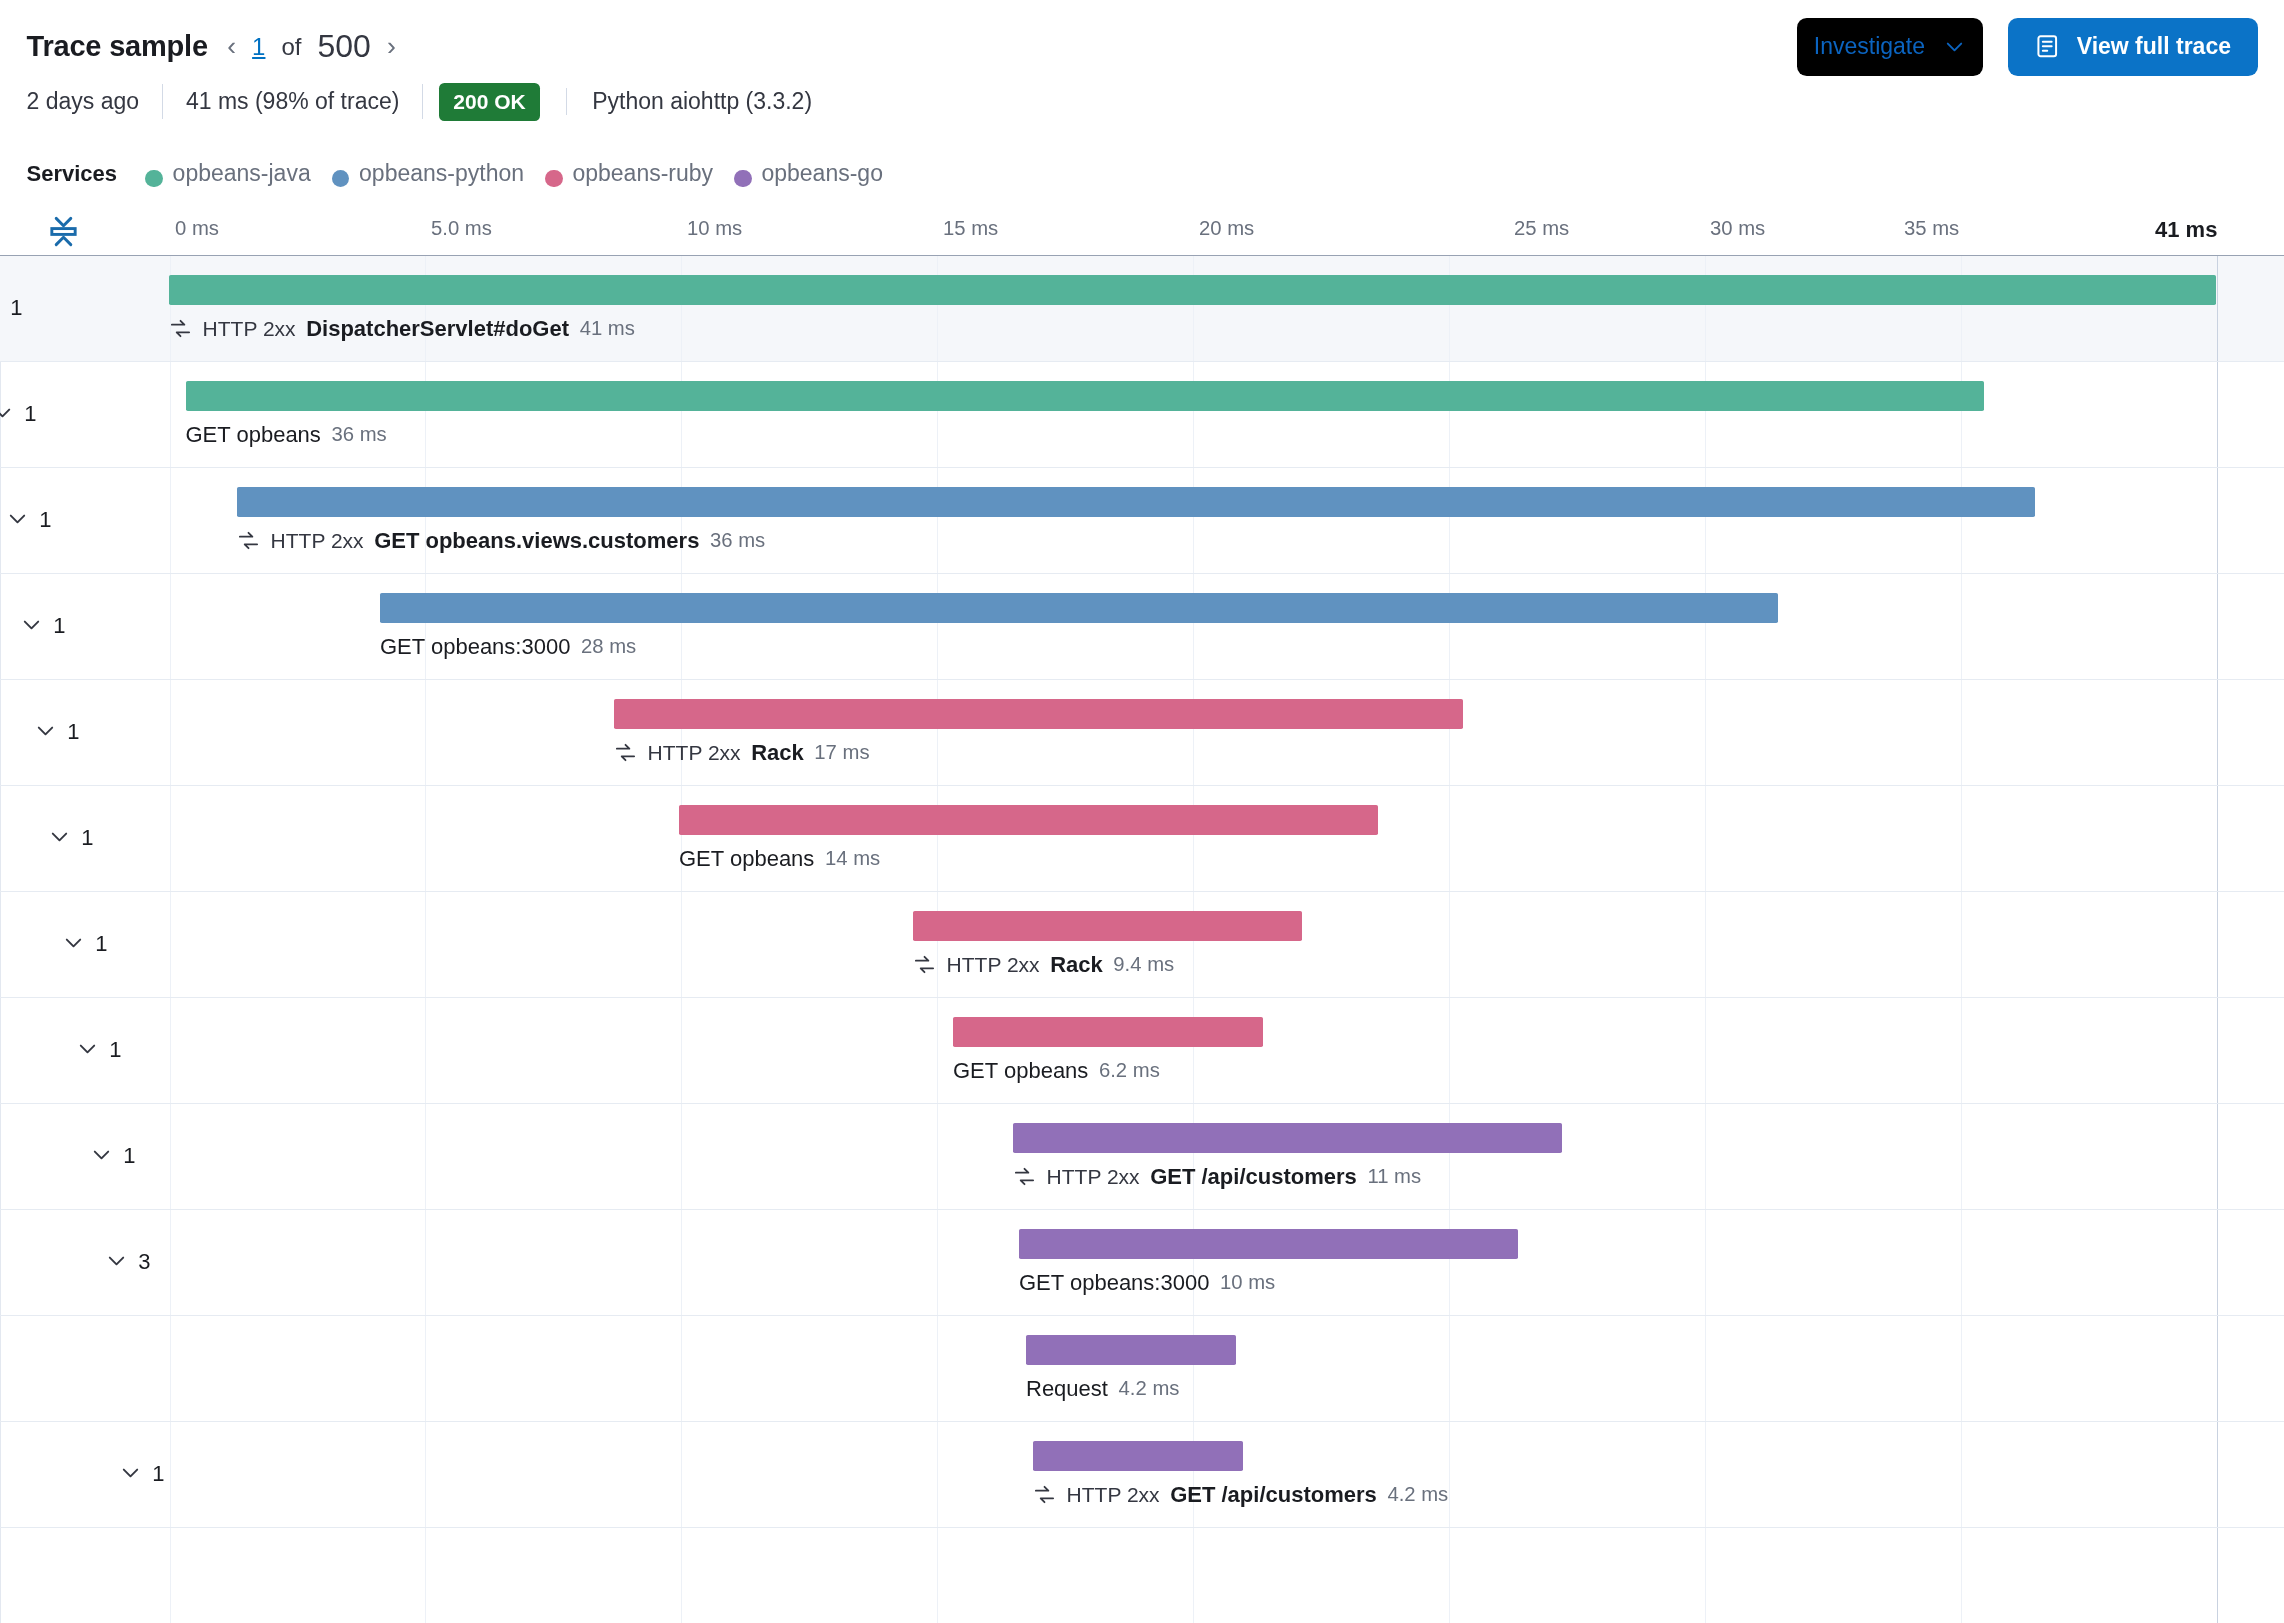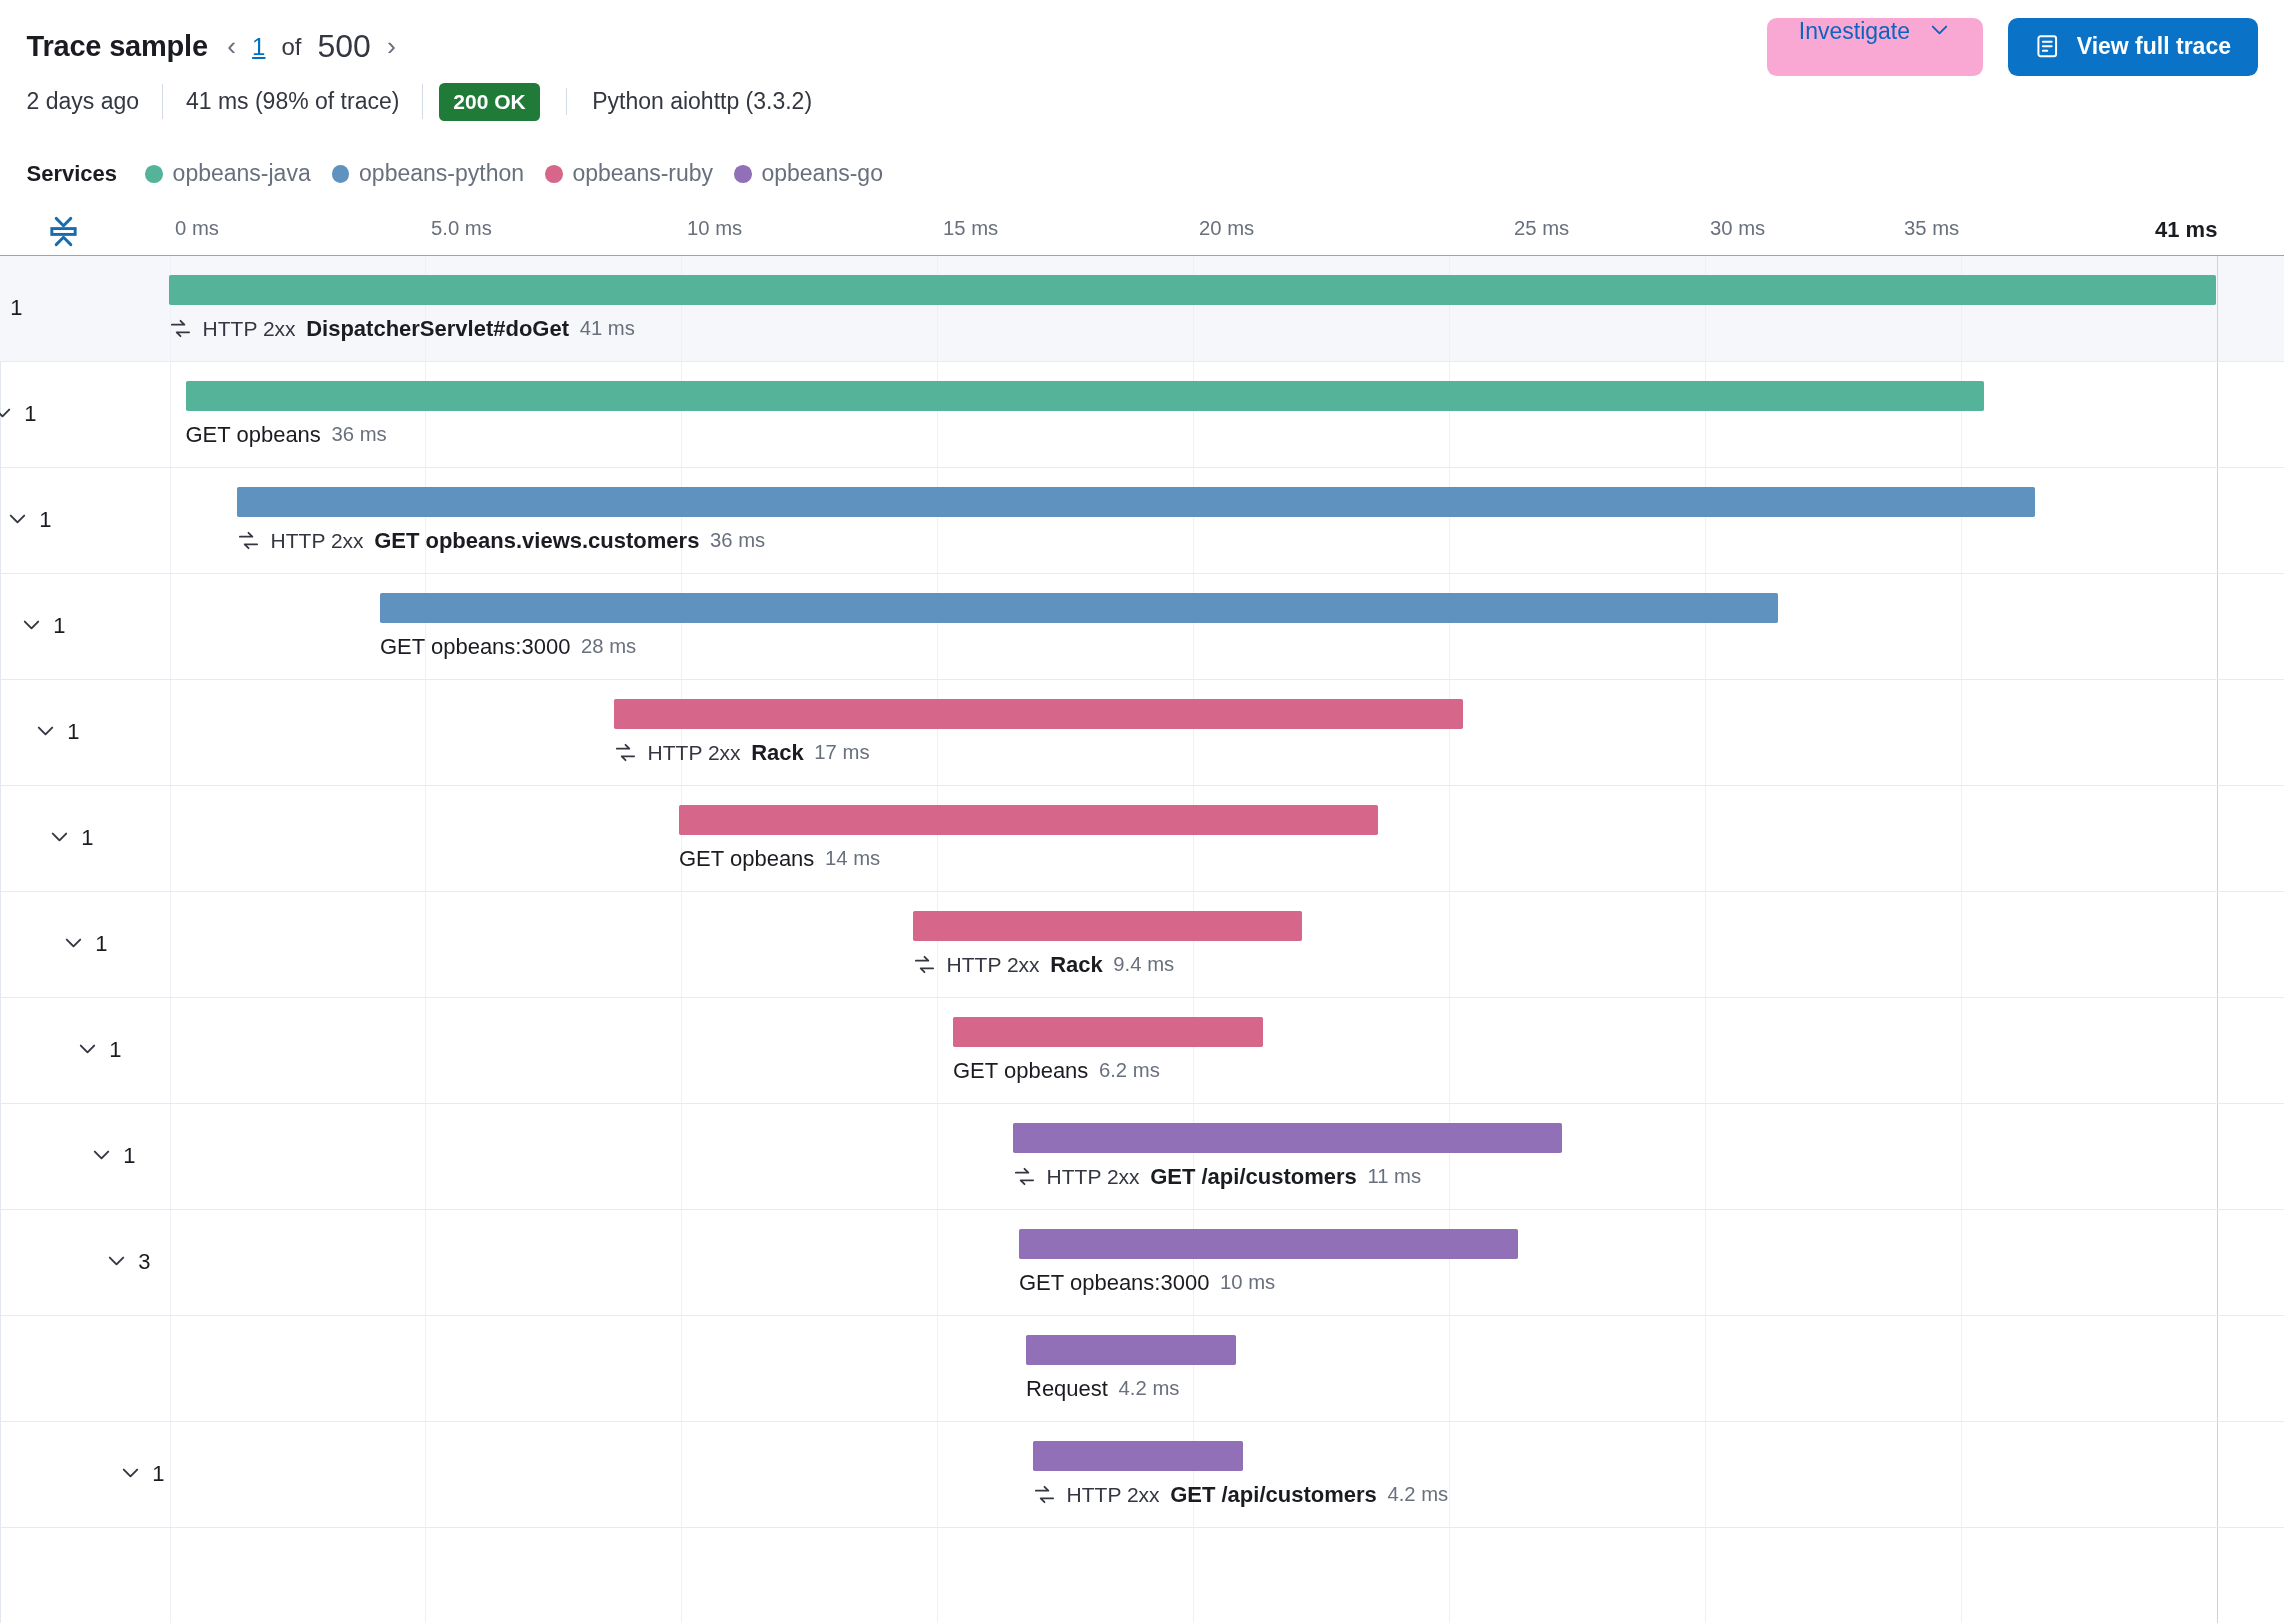--- a/index.html
+++ b/index.html
@@ -44,30 +44,31 @@
   .pager-of { font-size: 24px; color: #343741; }
   .pager-total { font-size: 32px; color: #343741; }
 
   .header-actions {
     margin-left: auto;
     display: flex;
     align-items: center;
     gap: 25px;
   }
   .btn-investigate {
-    background: #f9a8d4;
+    background: #000000;
     color: #0b64c0;
     border: none;
     border-radius: 9.7px;
-    padding: 0 32px;
+    padding: 0 17px;
     height: 58px;
     font-size: 23px;
     font-family: "Liberation Sans", sans-serif;
     font-weight: 500;
     display: flex;
+    align-items: center;
     gap: 17.7px;
     cursor: pointer;
   }
   .btn-view {
     background: #0b73c7;
     color: #ffffff;
     border: none;
     border-radius: 9.7px;
     padding: 0 26.5px;
     height: 58px;
@@ -139,21 +140,21 @@
   
   .legend {
     display: flex;
     align-items: center;
     padding: 0 26.5px;
     height: 51px;
     margin-top: 19.4px;
     gap: 8.8px;
   }
   .legend-title { font-size: 22px; font-weight: bold; color: #1a1c21; margin-right: 19.4px; }
-  .legend-item { display: flex; align-items: center; gap: 9.7px; margin-right: 21px; }
+  .legend-item { display: flex; align-items: flex-end; gap: 9.7px; margin-right: 21px; }
   .dot { width: 17.7px; height: 17.7px; border-radius: 50%; display: inline-block; }
   .legend-label { font-size: 23px; color: #69707d; }
 
   
   .axis-row {
     position: relative;
     height: 46px;
     margin-top: 10.6px;
     border-bottom: 1.8px solid #98a2b3;
   }

